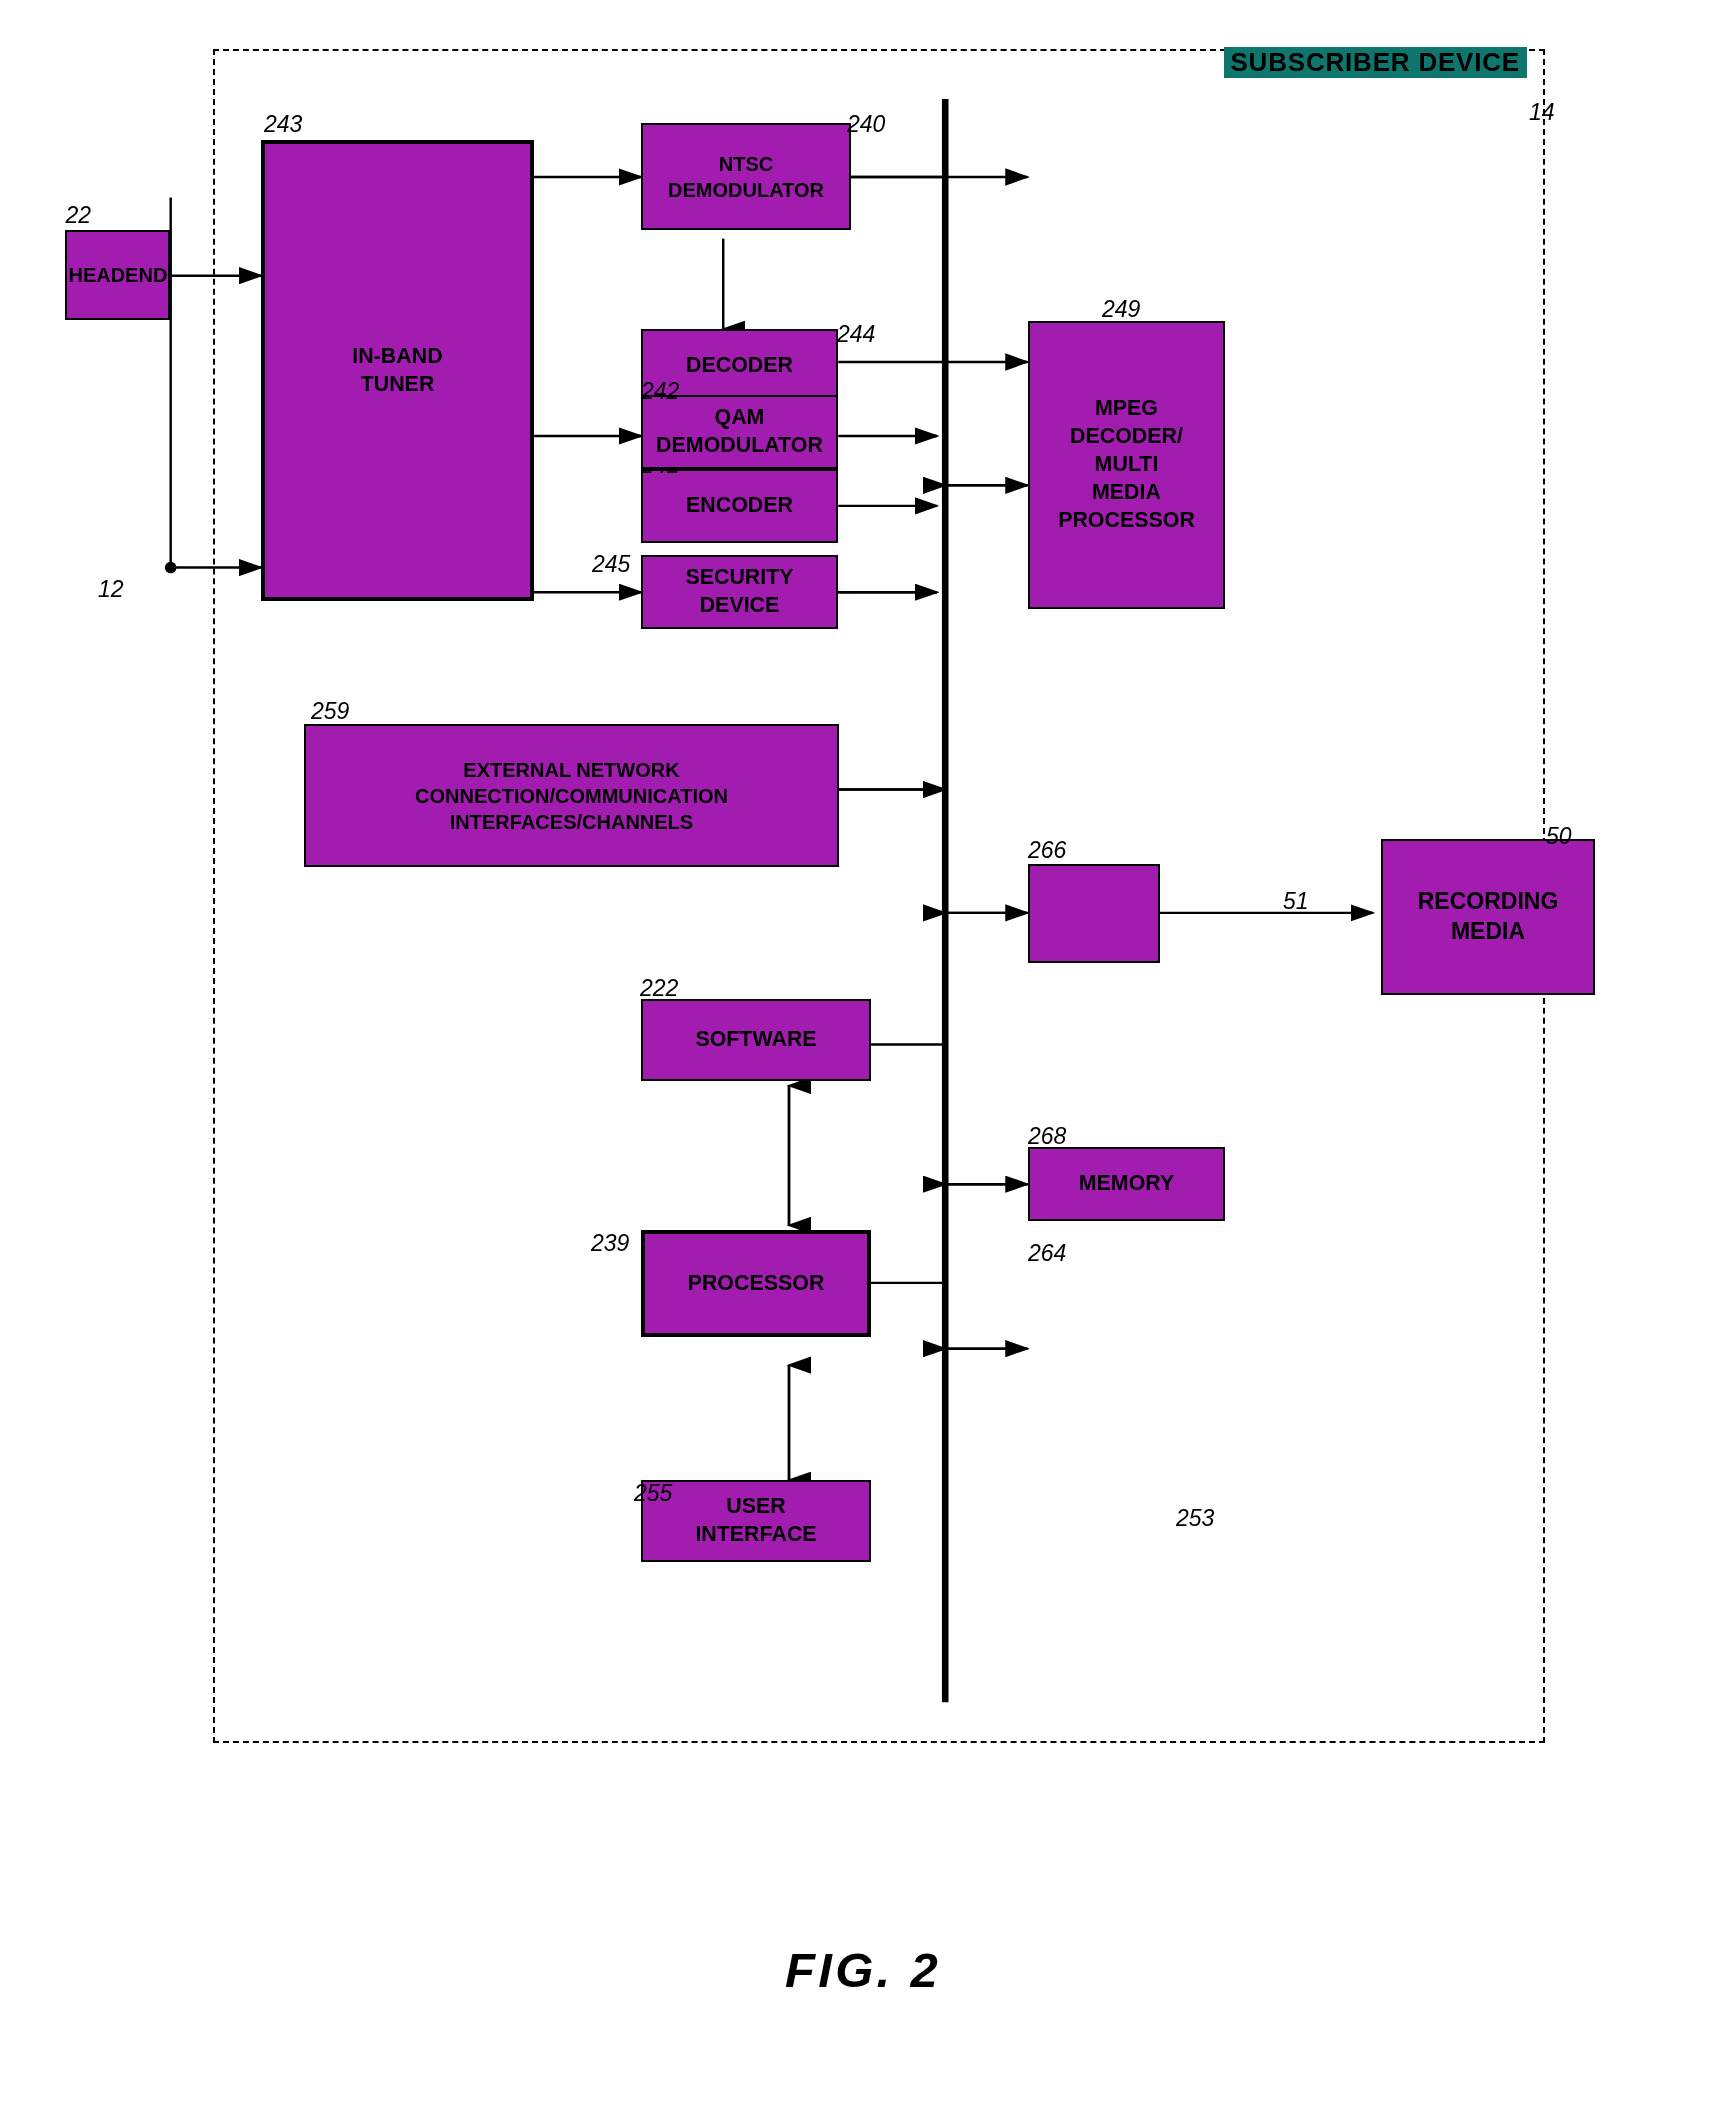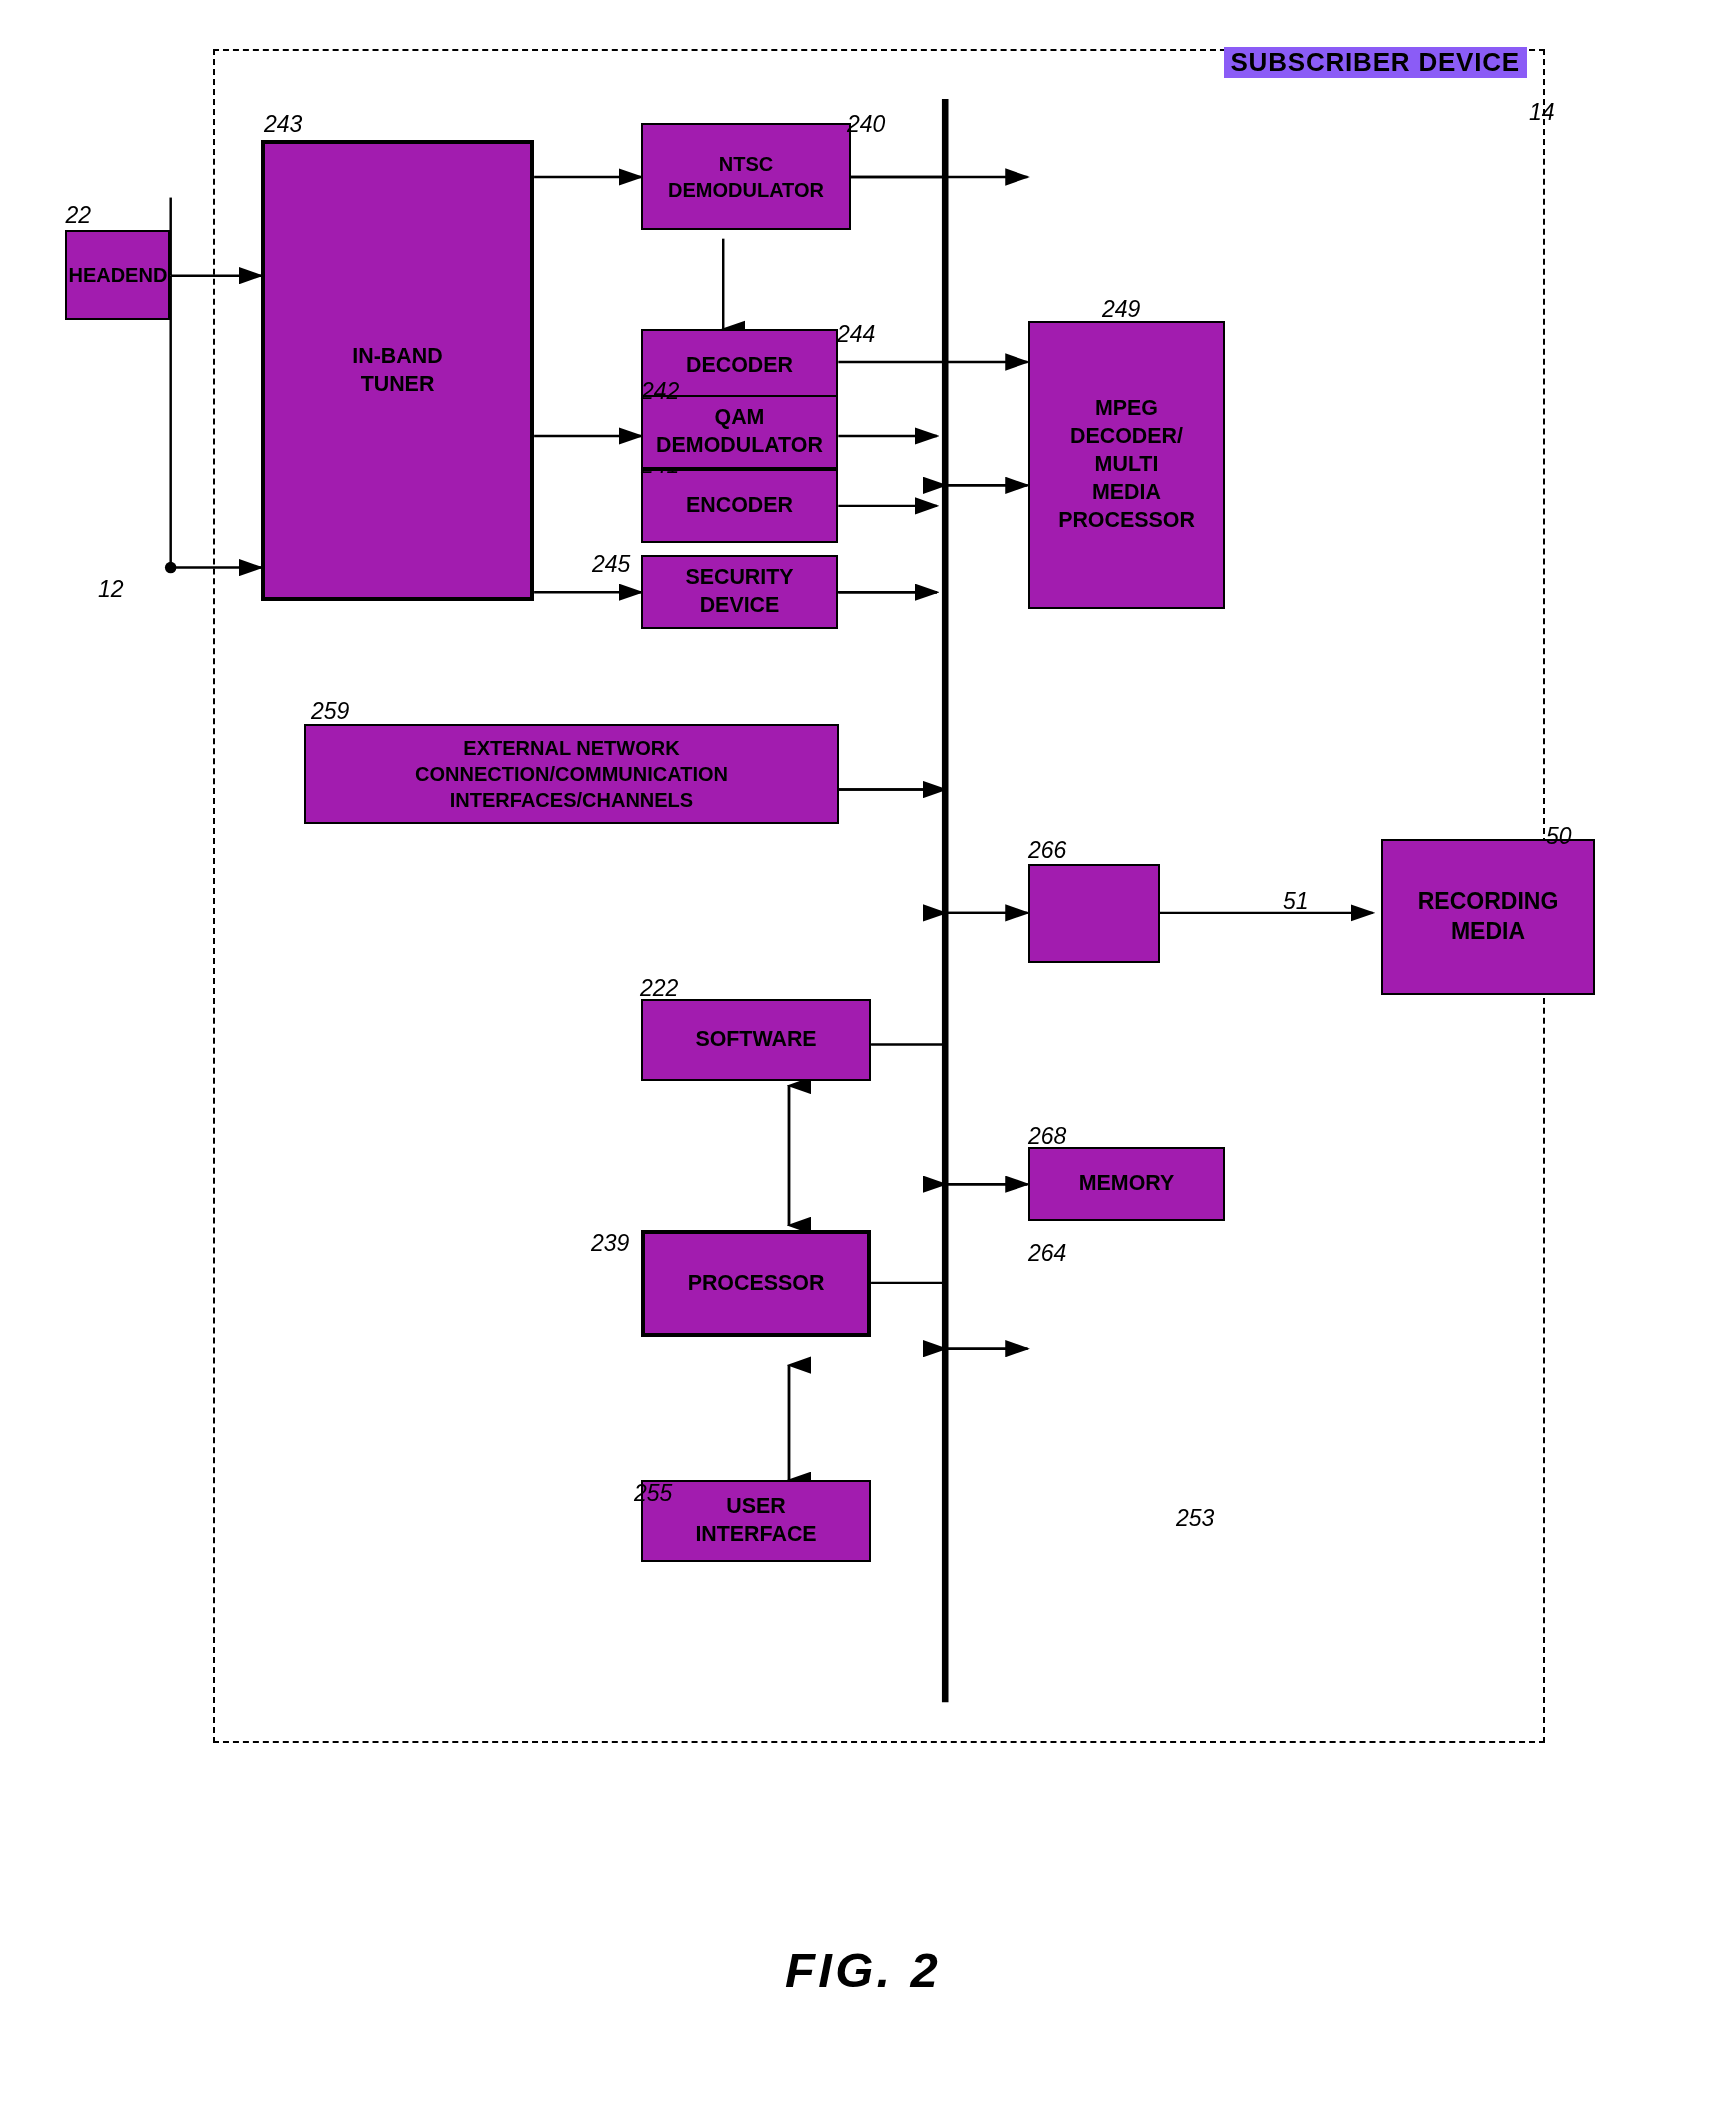--- a/index.html
+++ b/index.html
@@ -29,21 +29,21 @@
       height: 1694px;
       border: 2.5px dashed #000;
     }
 
     .subscriber-label {
       position: absolute;
       top: -4.1px;
       right: 16.4px;
       font-size: 26px;
       font-weight: bold;
-      background: #8b5cf6;
+      background: #0f766e;
       padding: 0 6.6px;
       letter-spacing: 0.8px;
     }
 
     
     .ref-label {
       position: absolute;
       font-size: 23px;
       font-style: italic;
     }
@@ -242,21 +242,21 @@
   <div class="block" style="left:979px; top:288px; width:197px; height:288px;">
     <span style="white-space:pre-line;">MPEG
 DECODER/
 MULTI
 MEDIA
 PROCESSOR</span>
   </div>
 
   <div class="ref-label" style="left:1053px; top:263px;">249</div>
 
-  <div class="block" style="left:255px; top:691px; width:535px; height:100px; font-size:20px;">
+  <div class="block" style="left:255px; top:691px; width:535px; height:143px; font-size:20px;">
     <span style="white-space:pre-line;">EXTERNAL NETWORK
 CONNECTION/COMMUNICATION
 INTERFACES/CHANNELS</span>
   </div>
 
   <div class="ref-label" style="left:246px; top:665px;margin-left:16px;">259</div>
 
   <div class="block" style="left:979px; top:831px; width:132px; height:99px;">
     <span></span>
   </div>

